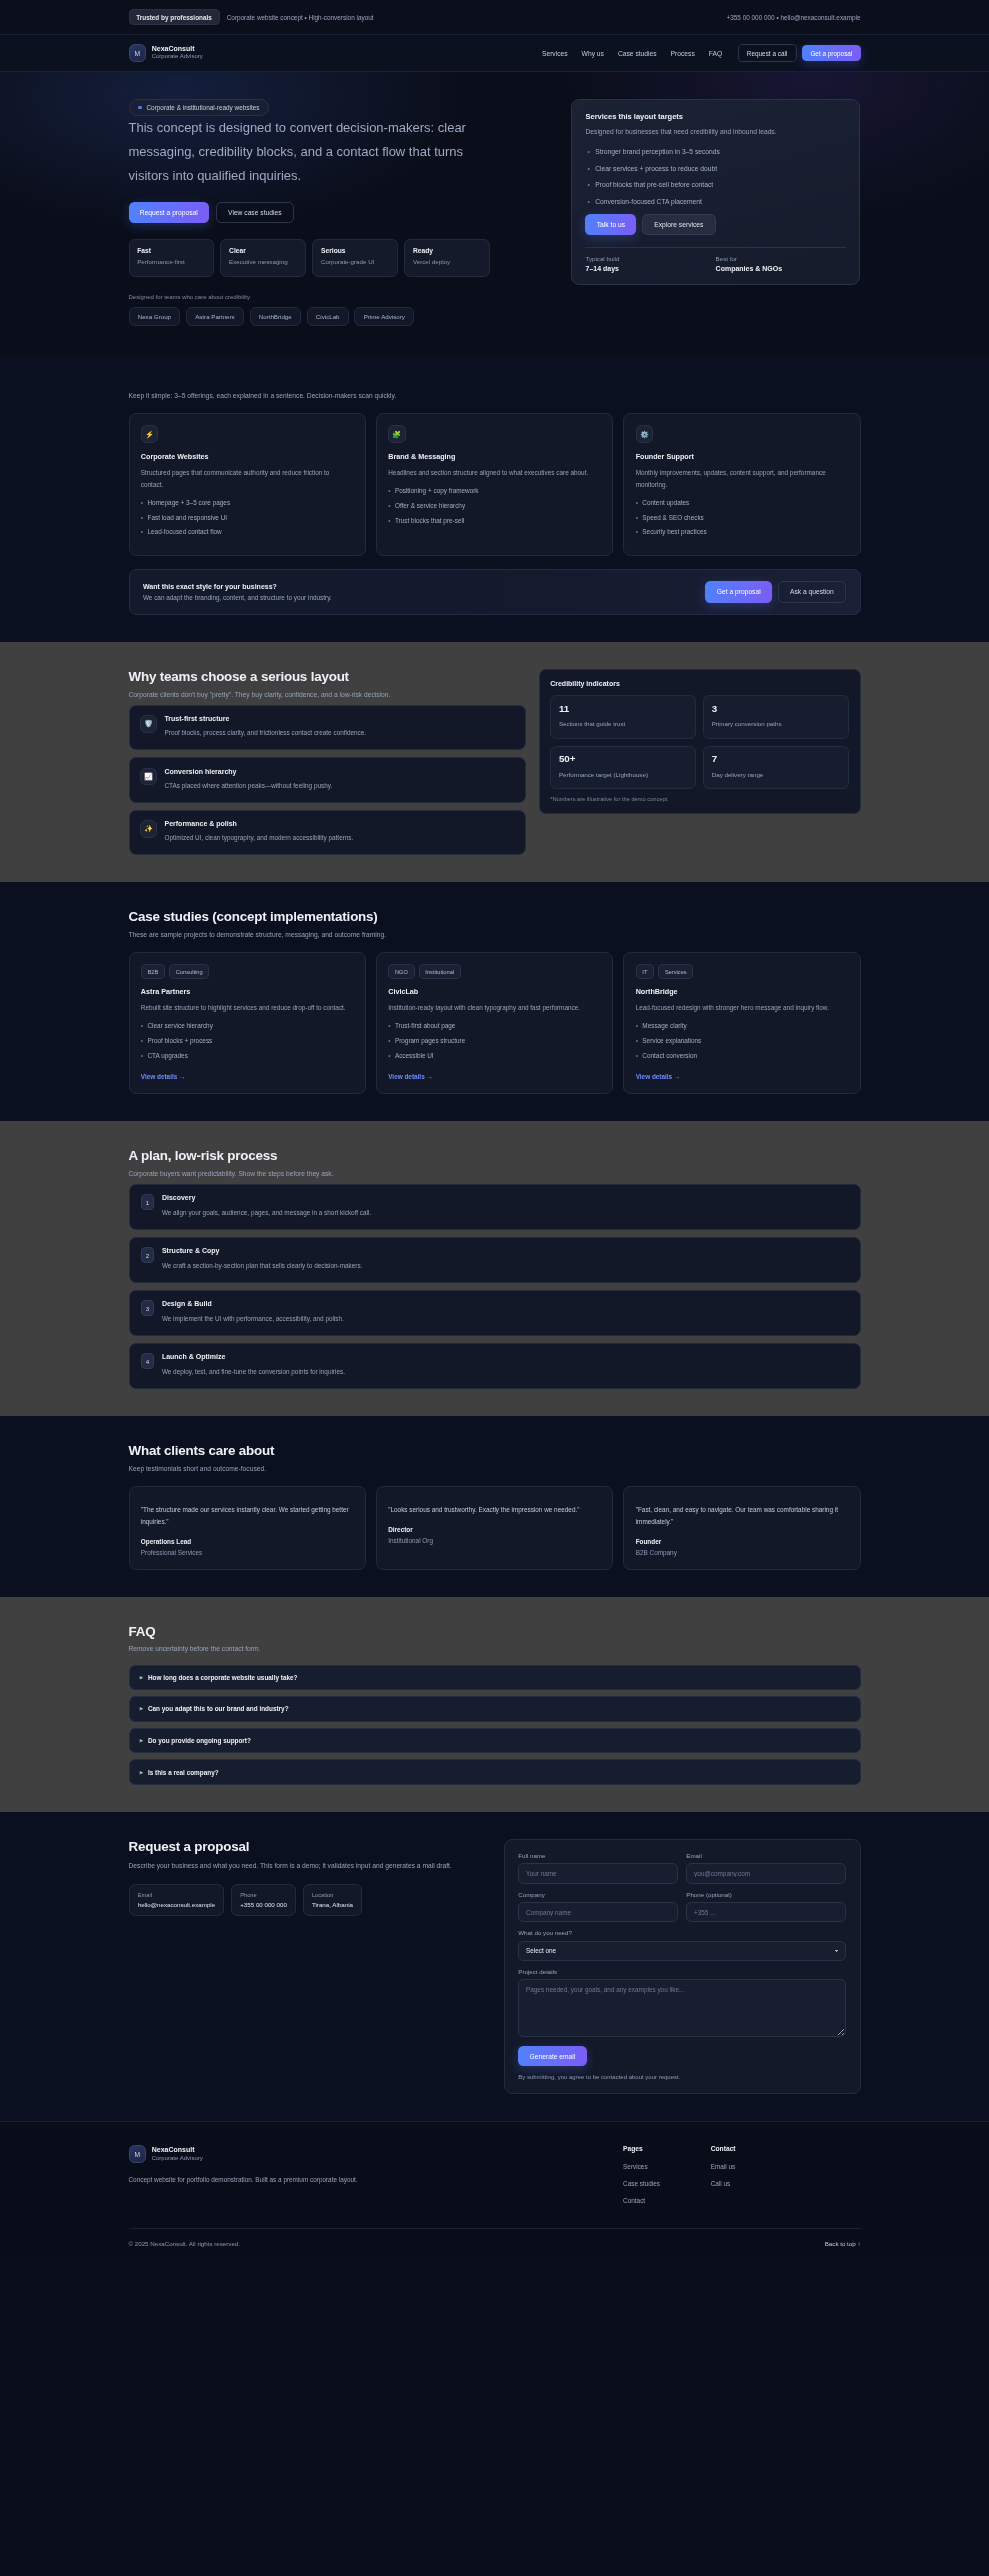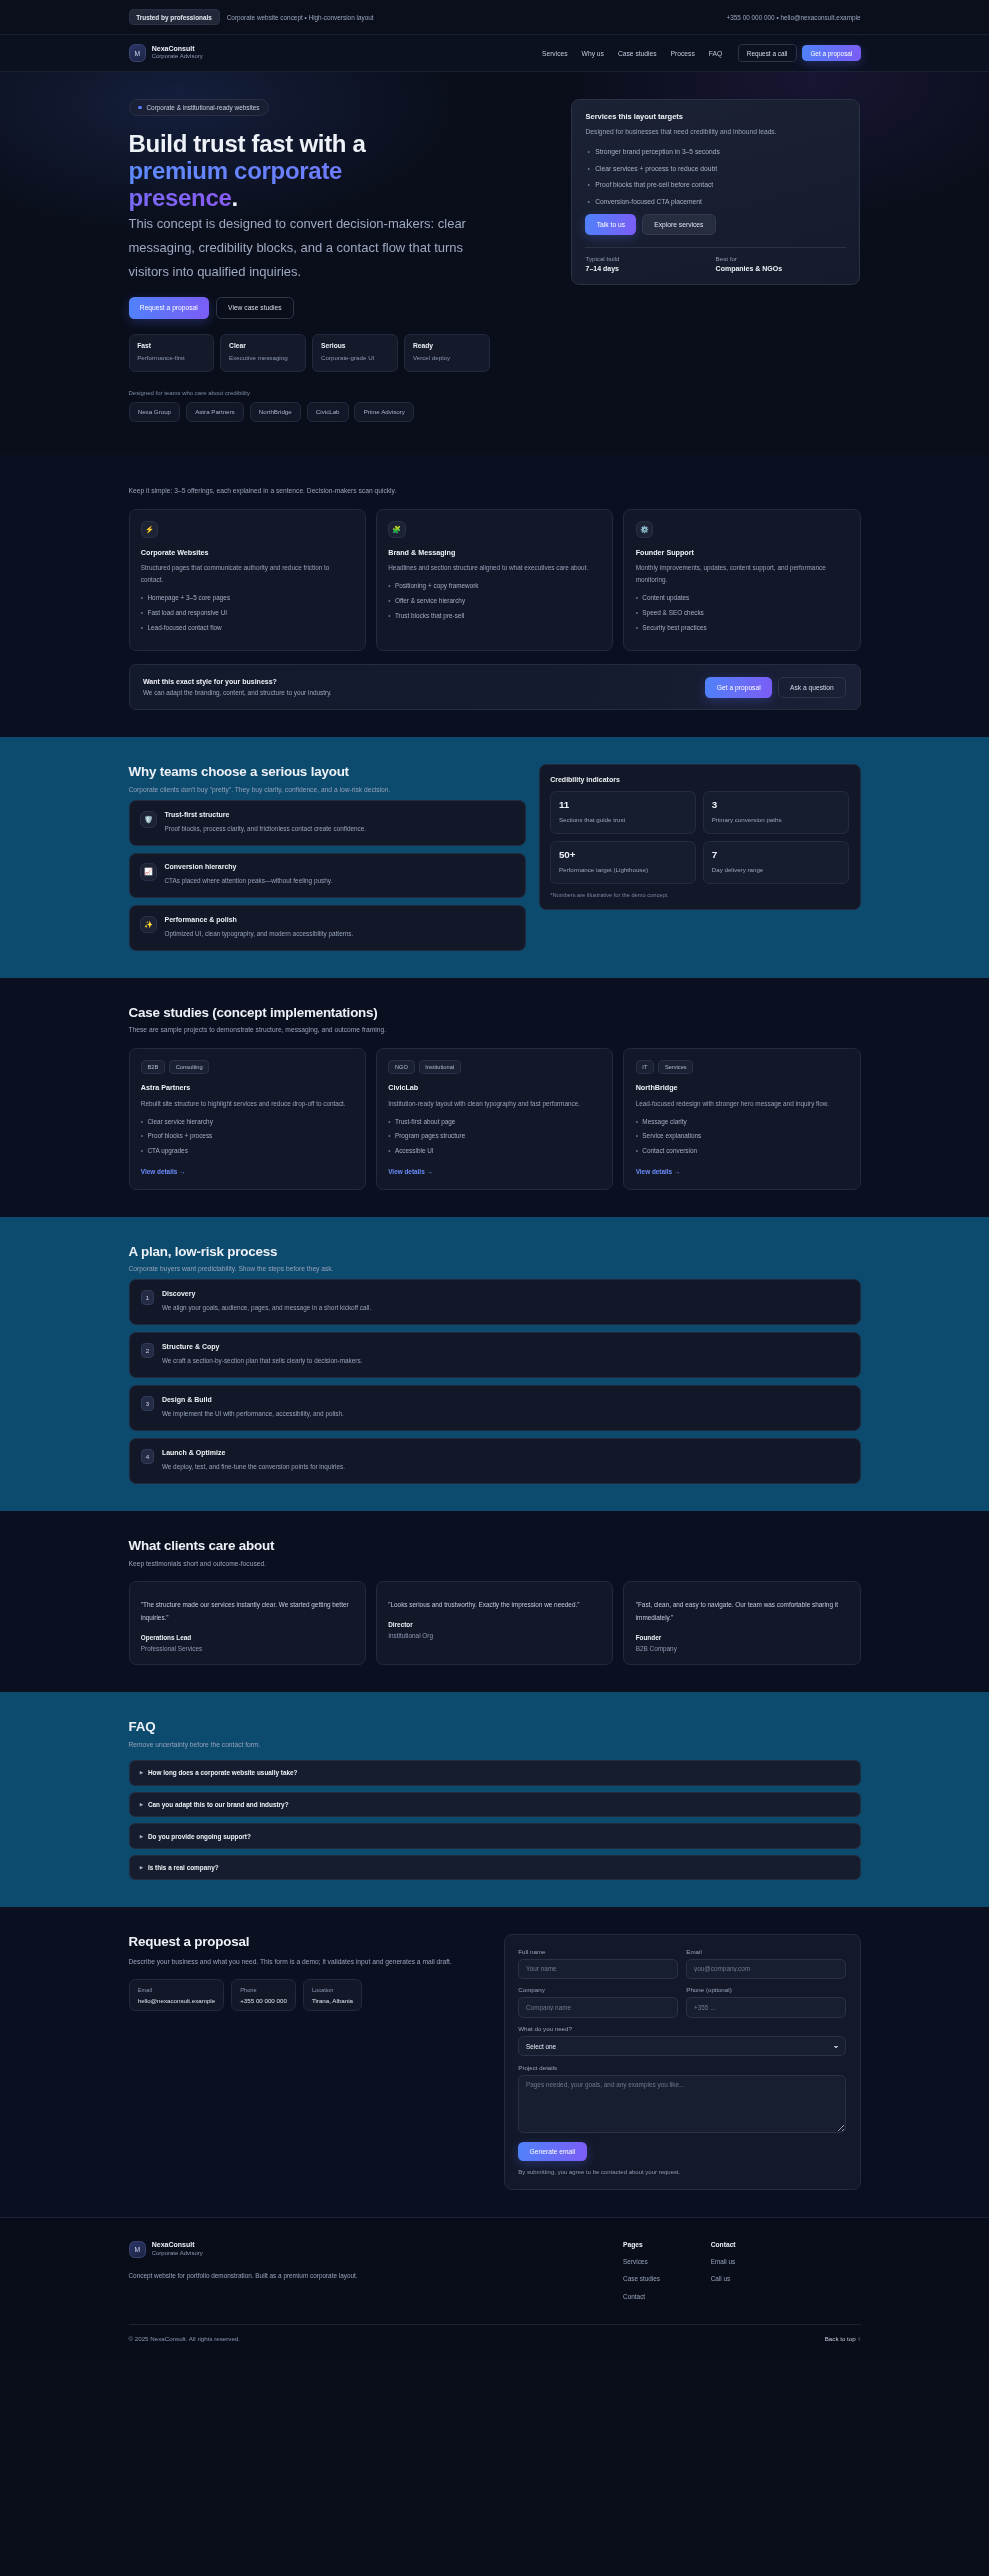--- a/index.html
+++ b/index.html
@@ -126,21 +126,21 @@
   .btn-dark{background:#262d3f;border:0.5px solid #323b51;color:#dfe4ef;}
   .hr{height:0.5px;background:#2a3247;margin:11.3px 0 8.2px;}
   .meta-row{display:flex;}
   .meta-col{flex:1;}
   .meta-col span{font-size:6.2px;color:#8e99b3;display:block;}
   .meta-col b{font-size:7px;display:block;margin-top:2.6px;}
 
   
   section{padding:27px 0;}
   .sec-dark{background:#0b1020;}
-  .sec-darker{background:#0c4a6e;}
+  .sec-darker{background:#404040;}
   h2{font-size:13.4px;font-weight:bold;letter-spacing:-0.2px;}
   .sec-sub{font-size:6.7px;color:#97a2ba;margin-top:6.7px;}
 
   .cards3{display:grid;grid-template-columns:repeat(3,1fr);gap:10.3px;margin-top:14.4px;}
   .card{
     background:#121827;border:0.5px solid #222a3e;border-radius:7.2px;padding:11.3px 11.3px 12.4px;
   }
   .icon-sq{
     width:17.5px;height:17.5px;border-radius:5.7px;background:#1c2334;border:0.5px solid #29314a;
     display:flex;align-items:center;justify-content:center;font-size:7.2px;
@@ -293,25 +293,20 @@
   </div>
 </div>
 
 <section class="hero">
   <div class="wrap">
     <div class="hero-left">
       <div class="pill">
         <span class="dot"></span>
         <span>Corporate &amp; institutional-ready websites</span>
       </div>
-      <h1 class="hero-title">
-        <span>Build trust fast with a</span><br>
-        <span class="grad-a">premium corporate</span><br>
-        <span class="grad-b">presence</span><span>.</span>
-      </h1>
       <p class="hero-sub">This concept is designed to convert decision-makers: clear messaging, credibility blocks, and a contact flow that turns visitors into qualified inquiries.</p>
       <div class="hero-btns">
         <button class="btn btn-grad btn-lg">Request a proposal</button>
         <button class="btn btn-ghost btn-lg">View case studies</button>
       </div>
       <div class="feat-grid">
         <div class="feat">
           <b>Fast</b>
           <span>Performance-first</span>
         </div>

